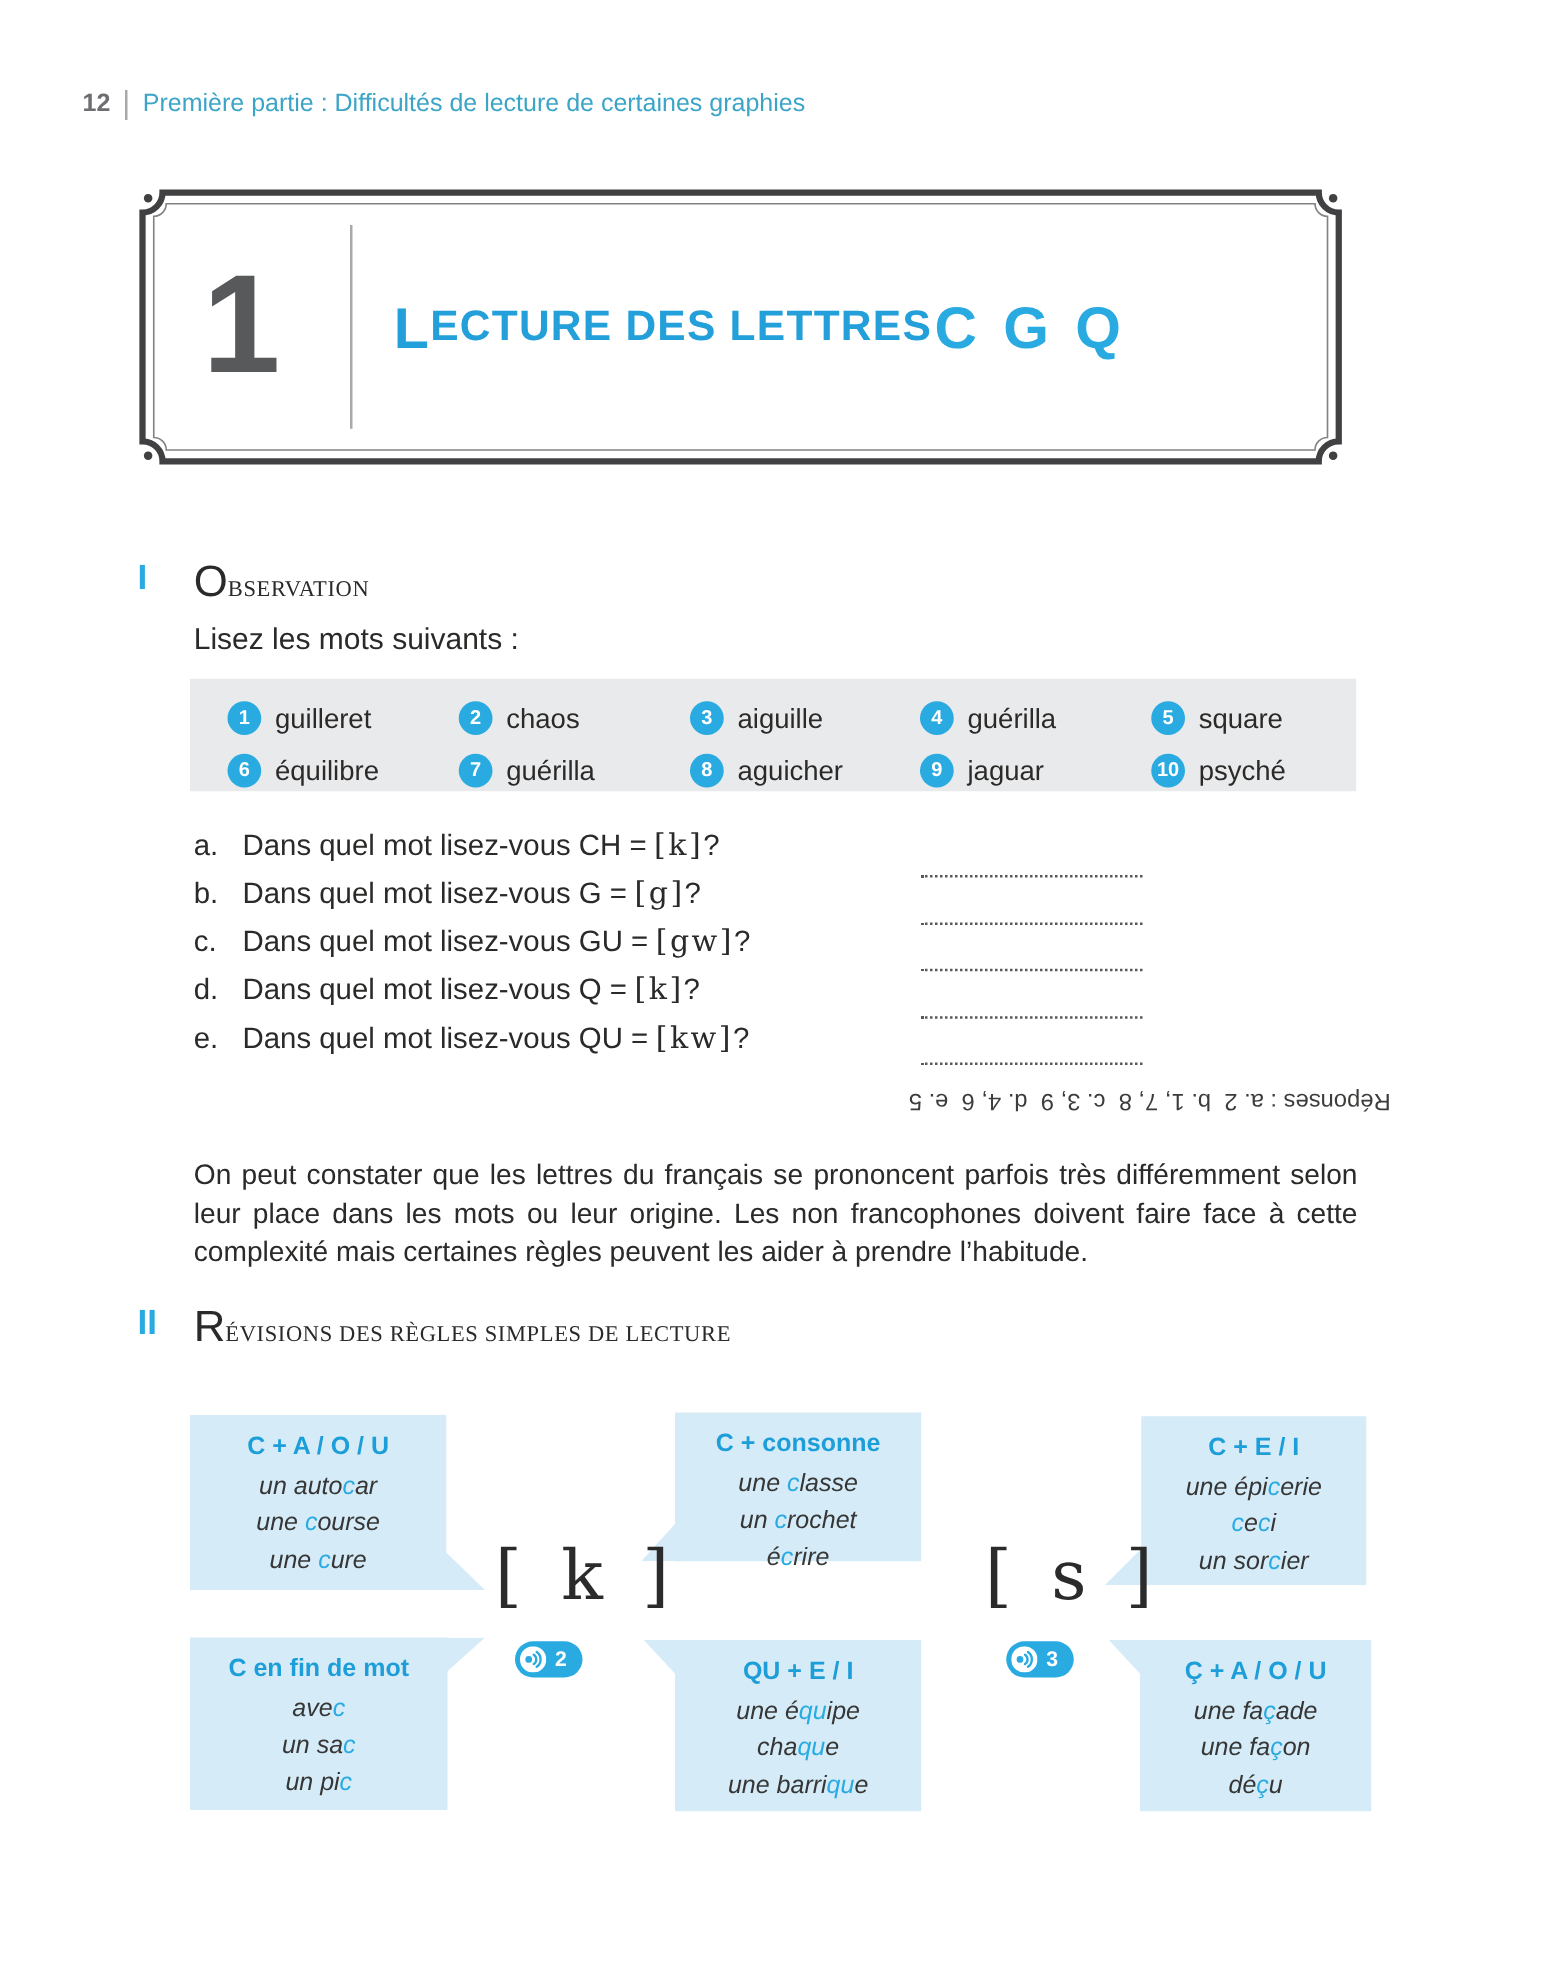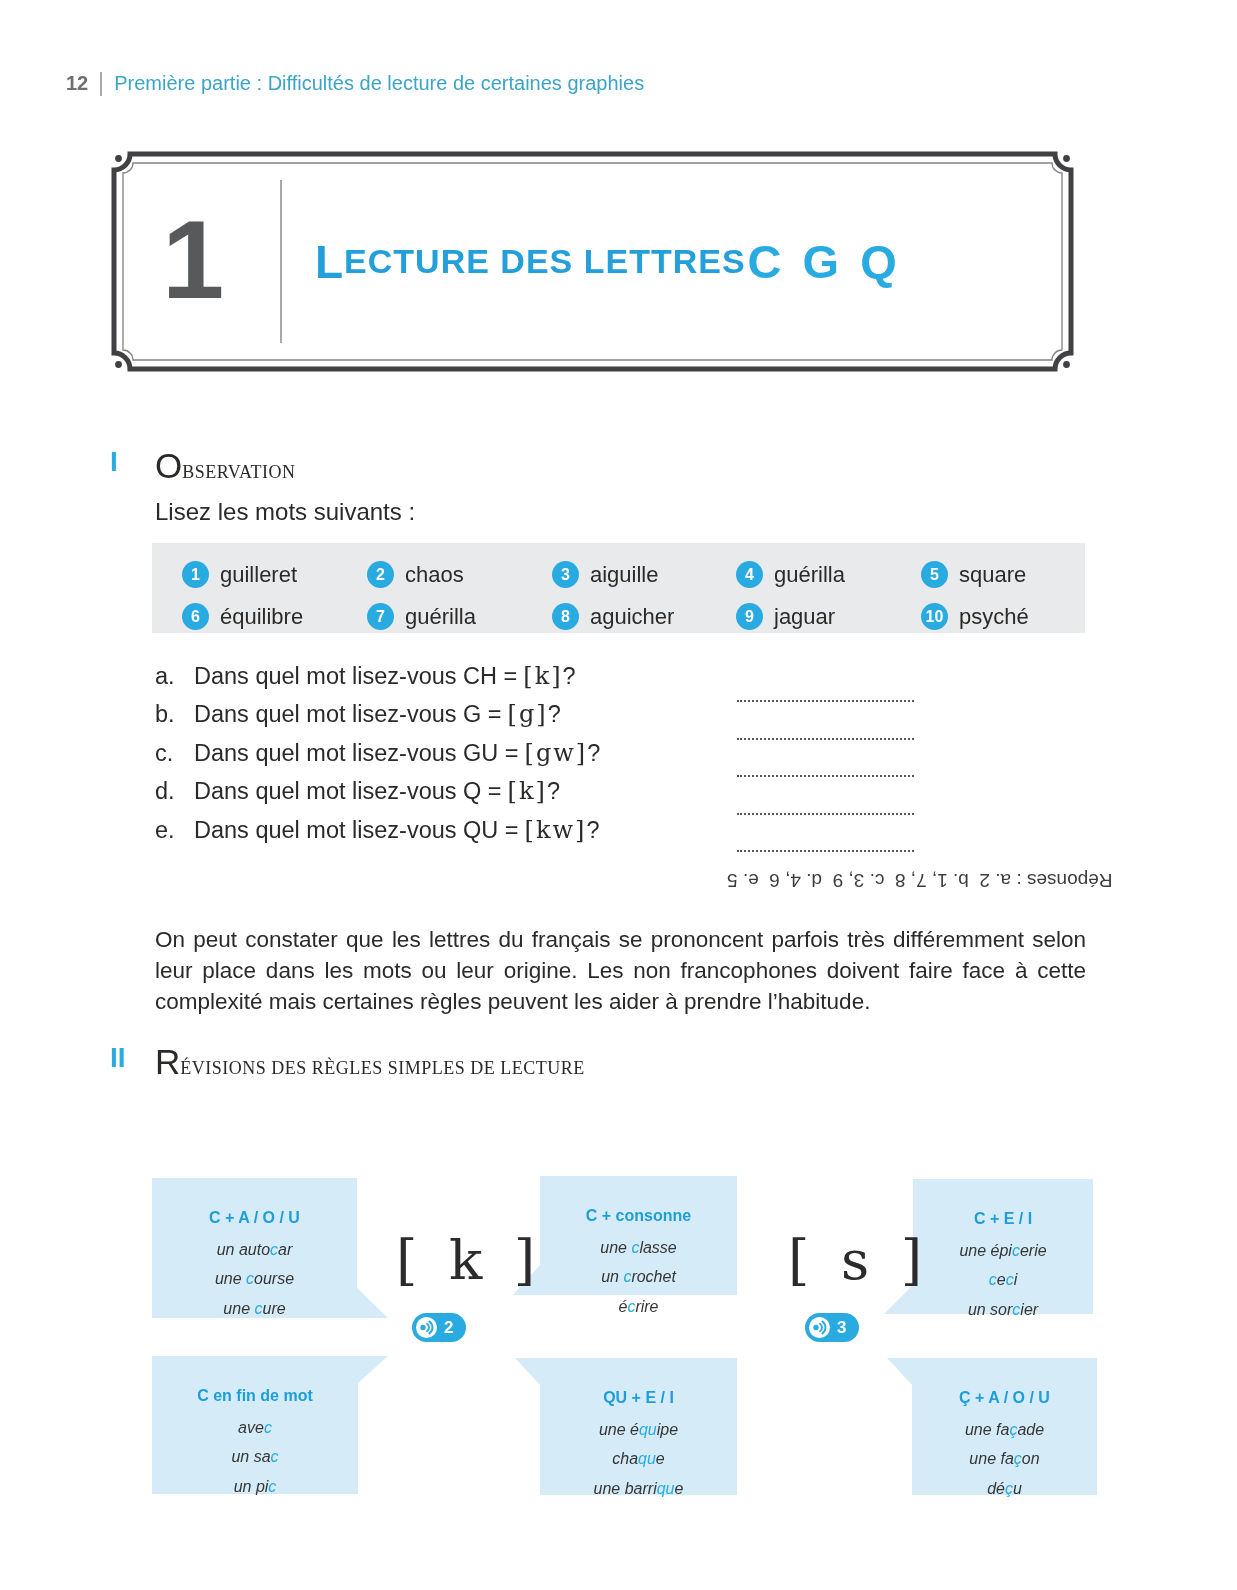--- a/index.html
+++ b/index.html
@@ -49,22 +49,22 @@
   .dotline{position:absolute;left:737px;width:177px;border-bottom:2px dotted #58595b;}
 
   .answers{position:absolute;right:124px;top:869px;transform:rotate(180deg);
         font-size:19px;color:#3c3c3b;white-space:pre;}
 
   
   .para{position:absolute;left:155px;top:924px;width:931px;font-size:22.5px;line-height:31px;
         text-align:justify;}
 
   
-  .bubble{position:absolute;background:#d5ebf7;box-sizing:border-box;padding-top:25px;
-        text-align:center;font-size:16px;line-height:29.5px;margin-top:46px;}
+  .bubble{position:absolute;background:#d5ebf7;box-sizing:border-box;padding-top:11px;
+        text-align:center;font-size:20px;line-height:29.5px;}
   .bhead{color:#1d9ed9;font-weight:bold;margin-bottom:2px;}
   .bline{font-style:italic;color:#363636;}
   .bline .acc{color:#29abe2;}
   .tail{position:absolute;background:#d5ebf7;}
 
   .b-c-aou{left:152px;top:1132px;width:205px;height:140px;}
   .b-c-aou .tail{right:-31px;bottom:0;width:32px;height:31px;clip-path:polygon(0 0,100% 100%,0 100%);}
   .b-c-cons{left:540px;top:1130px;width:197px;height:119px;}
   .b-c-cons .tail{left:-27px;bottom:0;width:28px;height:31px;clip-path:polygon(100% 0,100% 100%,0 100%);}
   .b-c-ei{left:913px;top:1133px;width:180px;height:135px;}

